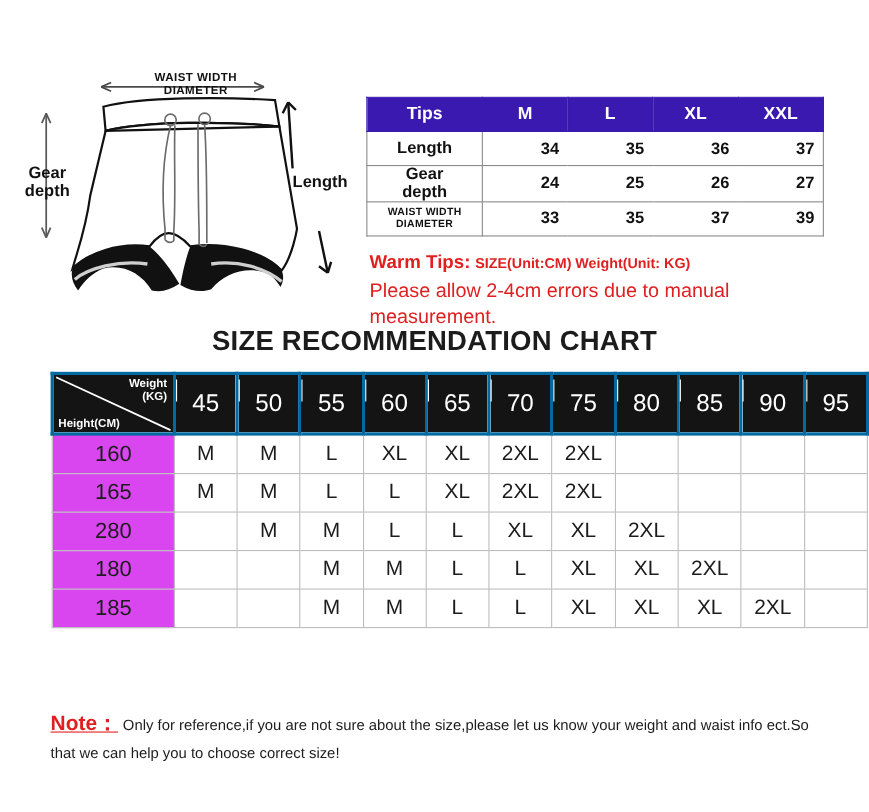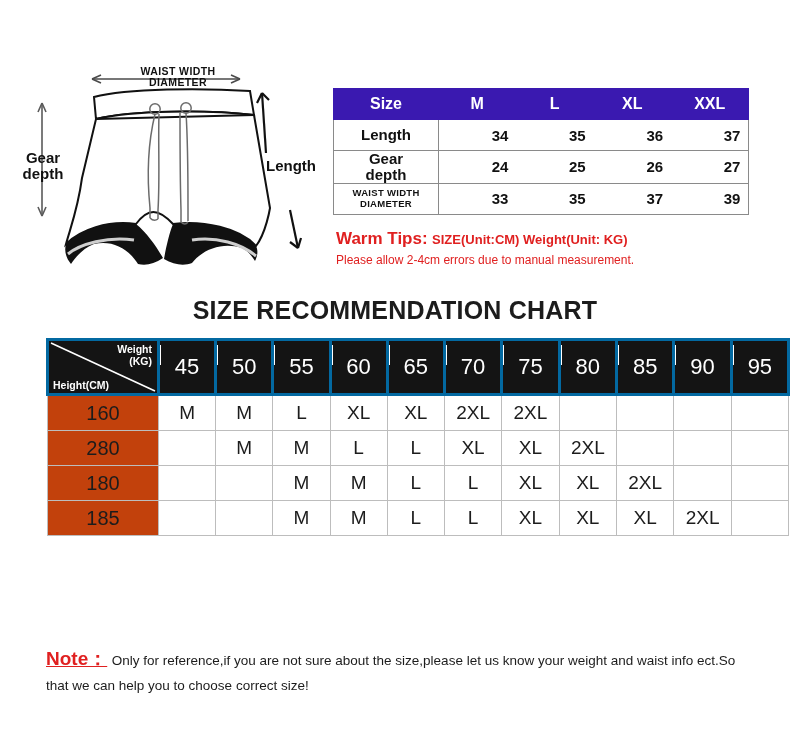--- a/index.html
+++ b/index.html
@@ -117,21 +117,21 @@
   #warm-tips .wt-title {
     font-size: 17px;
     font-weight: bold;
   }
   #warm-tips .wt-units {
     font-size: 13px;
     font-weight: bold;
   }
   #warm-tips .wt-line2 {
     display: block;
-    font-size: 12px;
+    font-size: 18px;
     margin-top: 1px;
   }
 
   
   #chart-title {
     position: absolute;
     left: 0; top: 296px;
     width: 790px;
     text-align: center;
     font-size: 25px;
@@ -204,21 +204,21 @@
   }
   .corner-height {
     position: absolute;
     left: 4px; bottom: 2px;
     font-size: 10.5px;
     font-weight: bold;
     color: #ffffff;
   }
 
   #rec-grid tbody th.row-head {
-    background: #c2410c;
+    background: #d946ef;
     color: #1c1c1c;
     font-size: 20px;
     font-weight: normal;
     border: 1px solid #bdbdbd;
   }
 
   
   td.c-M  { background: #1a52b0; color: #ffffff; border-color: #1a52b0; }
   td.c-L  { background: #3b1fb5; color: #ffffff; border-color: #3b1fb5; }
   td.c-XL { background: #fccc0a; color: #1c1c1c; border-color: #fcc400; }
@@ -322,21 +322,21 @@
   <table id="size-table">
     <colgroup>
       <col class="c-label">
         <col class="c-val">
         <col class="c-val">
         <col class="c-val">
         <col class="c-val">
     </colgroup>
     <thead>
       <tr>
-        <th class="size-corner">Size</th>
+        <th class="size-corner">Tips</th>
         <th>M</th>
         <th>L</th>
         <th>XL</th>
         <th>XXL</th>
       </tr>
     </thead>
     <tbody>
       <tr>
         <th class="two-line">Length</th>
         <td>34</td>
@@ -427,20 +427,34 @@
         <td class="c-XL">XL</td>
         <td class="c-XL">XL</td>
         <td class="c-2XL">2XL</td>
         <td class="c-2XL">2XL</td>
         <td class="c-empty"></td>
         <td class="c-empty"></td>
         <td class="c-empty"></td>
         <td class="c-empty"></td>
       </tr>
       <tr>
+        <th class="row-head">165</th>
+        <td class="c-M">M</td>
+        <td class="c-M">M</td>
+        <td class="c-L">L</td>
+        <td class="c-L">L</td>
+        <td class="c-XL">XL</td>
+        <td class="c-2XL">2XL</td>
+        <td class="c-2XL">2XL</td>
+        <td class="c-empty"></td>
+        <td class="c-empty"></td>
+        <td class="c-empty"></td>
+        <td class="c-empty"></td>
+      </tr>
+      <tr>
         <th class="row-head">280</th>
         <td class="c-empty"></td>
         <td class="c-M">M</td>
         <td class="c-M">M</td>
         <td class="c-L">L</td>
         <td class="c-L">L</td>
         <td class="c-XL">XL</td>
         <td class="c-XL">XL</td>
         <td class="c-2XL">2XL</td>
         <td class="c-empty"></td>

